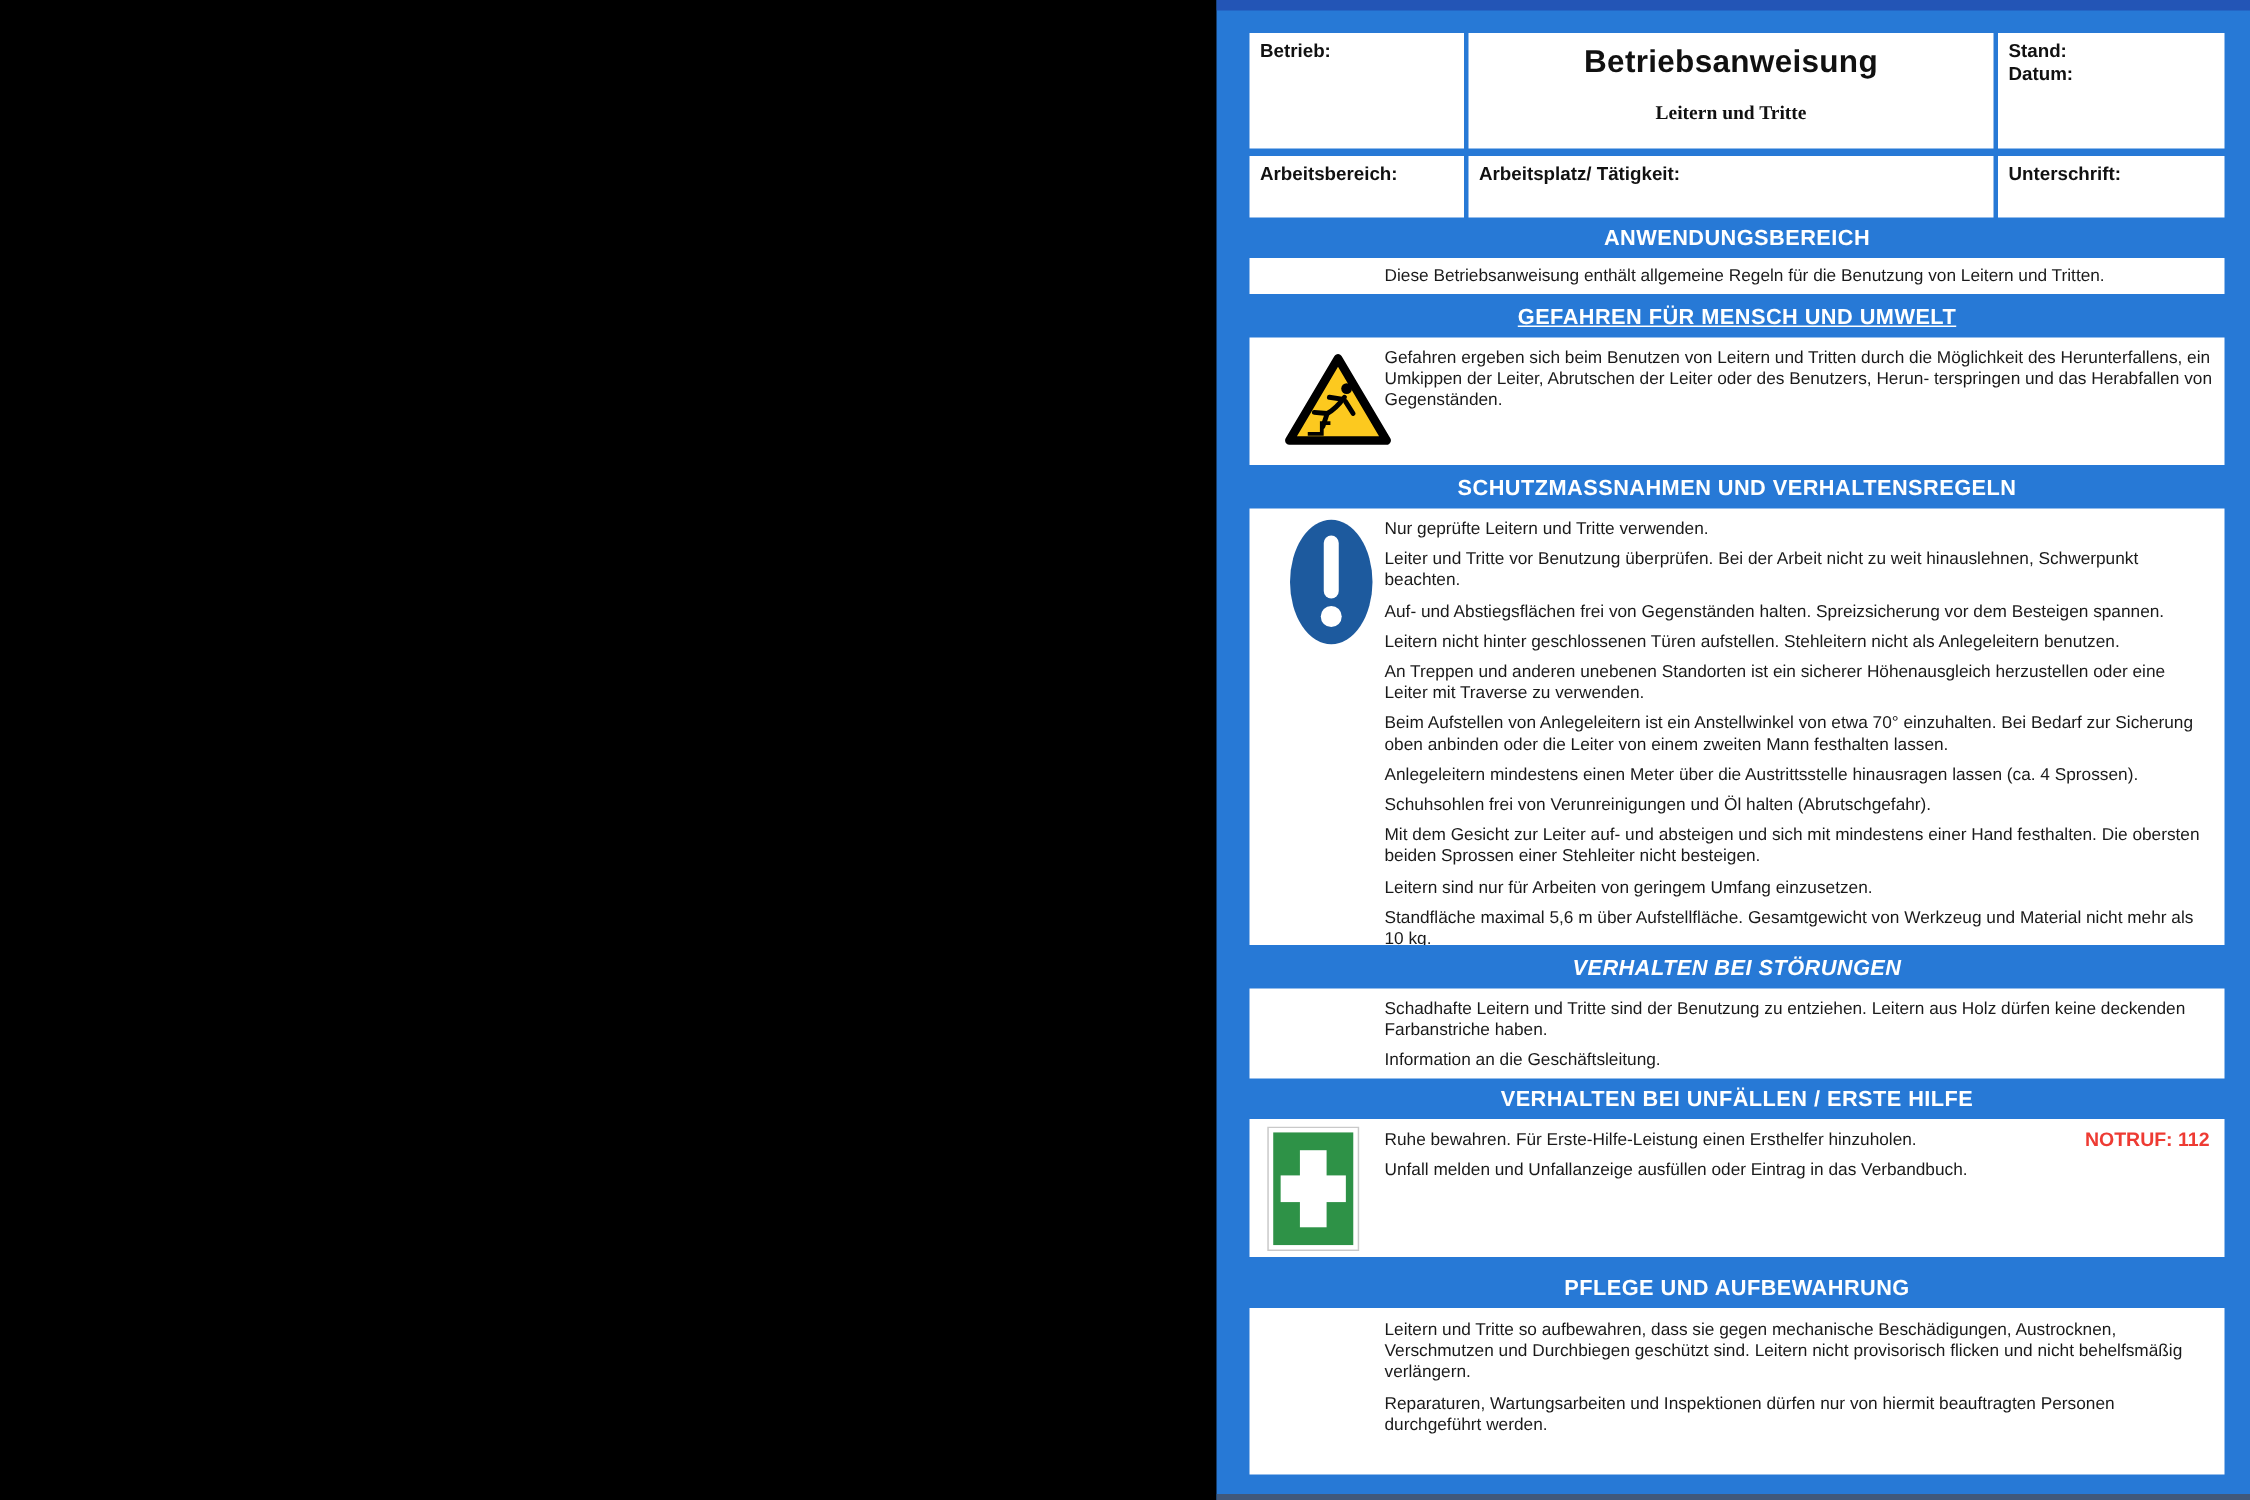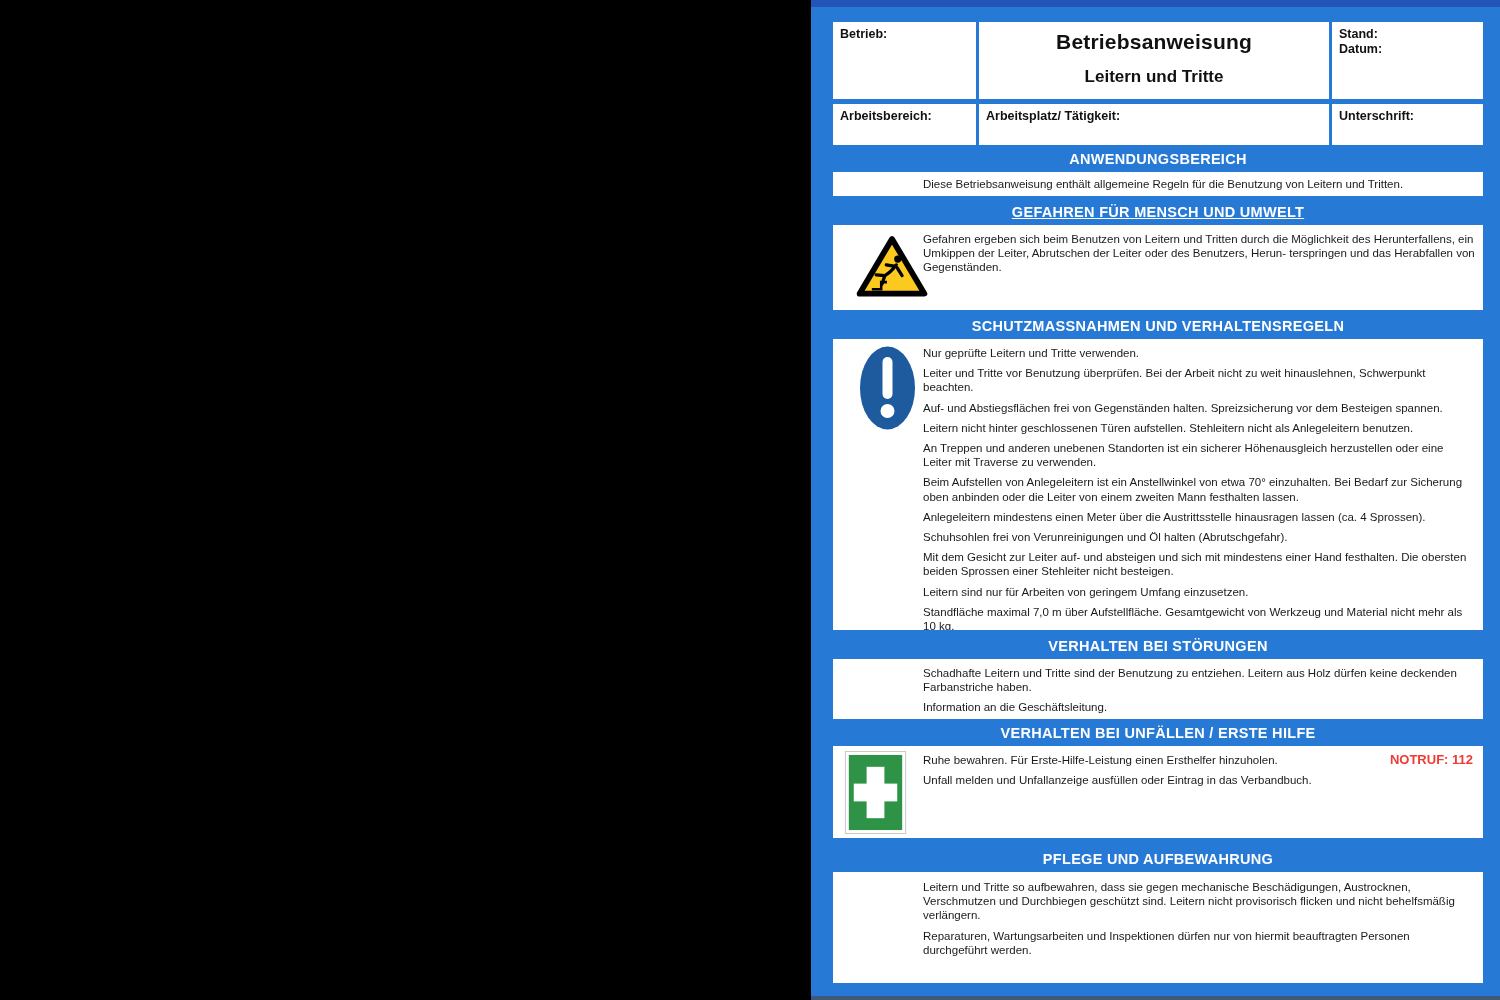--- a/index.html
+++ b/index.html
@@ -14,28 +14,28 @@
 
   .content { position:absolute; left:22px; top:22px; width:650px; }
 
   
   .hdr-row { display:grid; grid-template-columns:143px 1fr 151px; gap:3px; }
   .hdr-row1 { height:77px; }
   .hdr-row2 { height:41px; margin-top:5px; }
   .cell { background:#fff; padding:5px 7px; font-size:12.5px; font-weight:bold; color:#111; }
   .cell-title { text-align:center; padding-top:8px; }
   .doc-title { font-size:21px; font-weight:bold; letter-spacing:.2px; }
-  .doc-subtitle { font-size:17px; font-weight:bold; margin-top:13px; }
+  .doc-subtitle { font-size:13px; font-weight:bold; margin-top:13px;font-family:Liberation Serif, serif; }
   .stand-datum div { line-height:15px; }
 
   
   .sec-title { color:#fff; font-size:14.5px; font-weight:bold; text-align:center;
                letter-spacing:.3px; height:18px; line-height:18px; }
   .t1 { margin-top:5px; }  .t2 { margin-top:7px;text-decoration:underline; }  .t3 { margin-top:7px; }
-  .t4 { margin-top:7px; }  .t5 { margin-top:5px; }  .t6 { margin-top:12px; }
+  .t4 { margin-top:7px;font-style:italic; }  .t5 { margin-top:5px; }  .t6 { margin-top:12px; }
 
   
   .box { background:#ffffff; position:relative; color:#1a1a1a;
          font-size:11.5px; line-height:14.2px; margin-top:4px; overflow:hidden; }
   .box p { margin-bottom:6px; }
   .box-anwendung { height:24px; padding:5px 10px 0 90px; }
   .box-gefahren  { height:85px; padding:7px 8px 0 90px; }
   .box-schutz    { height:291px; padding:7px 10px 0 90px; }
   .box-stoerung  { height:60px; padding:7px 10px 0 90px; }
   .box-hilfe     { height:92px; padding:7px 10px 0 90px; }
@@ -120,21 +120,21 @@
         <p>Nur geprüfte Leitern und Tritte verwenden.</p>
         <p>Leiter und Tritte vor Benutzung überprüfen. Bei der Arbeit nicht zu weit hinauslehnen, Schwerpunkt beachten.</p>
         <p>Auf- und Abstiegsflächen frei von Gegenständen halten. Spreizsicherung vor dem Besteigen spannen.</p>
         <p>Leitern nicht hinter geschlossenen Türen aufstellen. Stehleitern nicht als Anlegeleitern benutzen.</p>
         <p>An Treppen und anderen unebenen Standorten ist ein sicherer Höhenausgleich herzustellen oder eine Leiter mit Traverse zu verwenden.</p>
         <p>Beim Aufstellen von Anlegeleitern ist ein Anstellwinkel von etwa 70° einzuhalten. Bei Bedarf zur Sicherung oben anbinden oder die Leiter von einem zweiten Mann festhalten lassen.</p>
         <p>Anlegeleitern mindestens einen Meter über die Austrittsstelle hinausragen lassen (ca. 4 Sprossen).</p>
         <p>Schuhsohlen frei von Verunreinigungen und Öl halten (Abrutschgefahr).</p>
         <p>Mit dem Gesicht zur Leiter auf- und absteigen und sich mit mindestens einer Hand festhalten. Die obersten beiden Sprossen einer Stehleiter nicht besteigen.</p>
         <p>Leitern sind nur für Arbeiten von geringem Umfang einzusetzen.</p>
-        <p>Standfläche maximal 7,0 m über Aufstellfläche. Gesamtgewicht von Werkzeug und Material nicht mehr als 10 kg.</p>
+        <p>Standfläche maximal 5,6 m über Aufstellfläche. Gesamtgewicht von Werkzeug und Material nicht mehr als 10 kg.</p>
       </div>
 
       <div class="sec-title t4">VERHALTEN BEI STÖRUNGEN</div>
       <div class="box box-stoerung">
         <p>Schadhafte Leitern und Tritte sind der Benutzung zu entziehen. Leitern aus Holz dürfen keine deckenden Farbanstriche haben.</p>
         <p>Information an die Geschäftsleitung.</p>
       </div>
 
       <div class="sec-title t5">VERHALTEN BEI UNFÄLLEN / ERSTE HILFE</div>
       <div class="box box-hilfe">

